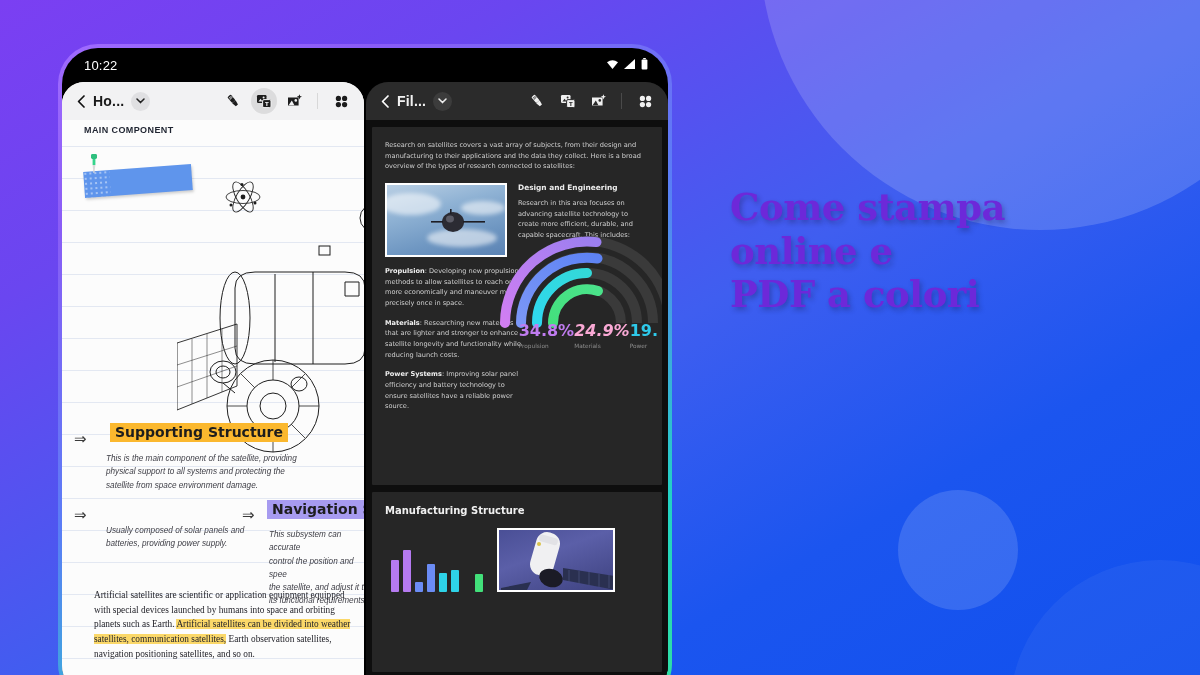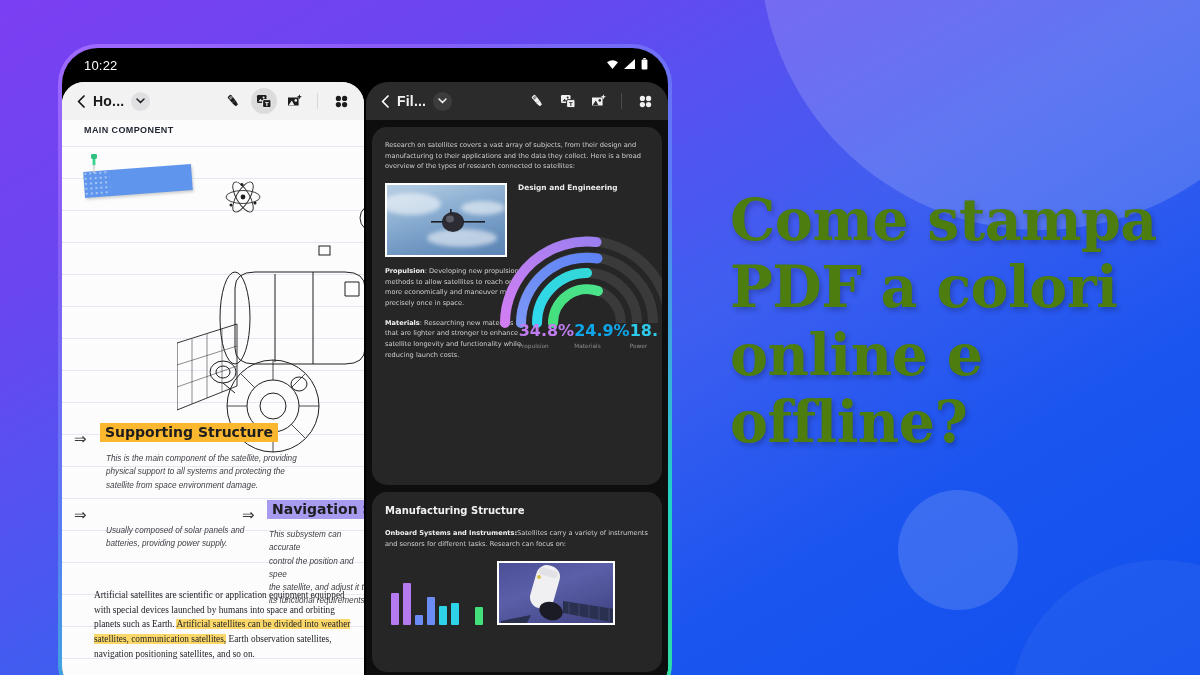--- a/index.html
+++ b/index.html
@@ -144,21 +144,21 @@
   .serif-block {
     position: absolute;
     font-family: "Liberation Serif", serif;
     font-size: 9.3px; line-height: 1.58; color: #23232a;
   }
   .mark-yellow { background: #fbd869; }
 
   
   .doc-dark { flex: 1 1 auto; background: #0e0e0e; padding: 7px 6px 0 6px; overflow: hidden; }
   .card {
-    background: #262626; border-radius: 15px;
+    background: #262626; border-radius: 1px;
     padding: 13px 13px 12px 13px; margin-bottom: 7px;
     position: relative; overflow: hidden;
   }
   .d-body {
     font-family: "DejaVu Sans", sans-serif;
     font-size: 6.6px; line-height: 1.62; color: #cfcfcf;
   }
   .d-h1 {
     font-family: "DejaVu Sans", sans-serif;
     font-size: 10px; font-weight: 700; color: #f0f0f0; margin-bottom: 8px;
@@ -195,22 +195,22 @@
     background: linear-gradient(160deg,#4a4f96 0%,#5b5fa8 40%,#3e4280 100%);
     position: relative; overflow: hidden;
   }
 
   
   .headline {
     position: absolute;
     left: 730px; top: 186px; width: 440px;
     font-family: "DejaVu Serif", serif;
     font-weight: 700;
-    font-size: 57px; line-height: 1.18;
-    color: #4d7c0f;
+    font-size: 37px; line-height: 1.18;
+    color: #6d28d9;
     text-shadow: 2px 3px 5px rgba(20,20,60,0.30);
     letter-spacing: -0.5px;
   }
   .headline span { display: block; }
 </style>
 </head>
 <body>
 
 <div class="blob blob-top-right"></div>
 <div class="blob blob-bottom-right"></div>
@@ -387,21 +387,21 @@
                 </g>
 
                 <rect x="142" y="58" width="11" height="9"></rect>
                 <ellipse cx="122" cy="196" rx="8" ry="7"></ellipse>
                 <path d="M168 94 L182 94 L182 108 L168 108 Z"></path>
               </g>
             </svg>
           </div>
 
           <div class="arrow" style="left:12px; top:310px;">⇒</div>
-          <div class="hl-head hl-orange" style="left:38px; top:303px;">Supporting Structure</div>
+          <div class="hl-head hl-orange" style="left:48px; top:303px;">Supporting Structure</div>
 
           <div class="hand" style="left:44px; top:332px; width:215px;">
             <span>This is the main component of the satellite, providing</span><br>
             <span>physical support to all systems and protecting the</span><br>
             <span>satellite from space environment damage.</span>
           </div>
 
           <div class="arrow" style="left:12px; top:386px;">⇒</div>
           <div class="hand" style="left:44px; top:404px; width:170px;">
             <span>Usually composed of solar panels and</span><br>
@@ -496,31 +496,35 @@
                     <ellipse cx="22" cy="13" rx="11" ry="10" fill="#2b2b33"></ellipse>
                     <ellipse cx="19" cy="10" rx="4" ry="3.4" fill="#5b5b66"></ellipse>
                     <rect x="32" y="12" width="22" height="1.6" fill="#1d1d24"></rect>
                     <rect x="0" y="12" width="12" height="1.6" fill="#1d1d24"></rect>
                     <rect x="19" y="0" width="1.6" height="5" fill="#1d1d24"></rect>
                   </svg>
                 </div>
               </div>
               <div class="col">
                 <div class="d-h2">Design and Engineering</div>
+                <div class="d-body">Research in this area focuses on advancing satellite technology to create more efficient, durable, and capable spacecraft. This includes:</div>
               </div>
             </div>
 
             <div class="d-body para-tight" style="width:138px;">
               <span class="d-lead">Propulsion</span><span>: Developing new propulsion methods to allow satellites to reach orbit more economically and maneuver more precisely once in space.</span>
             </div>
 
             <div class="d-body para-tight" style="width:138px;">
               <span class="d-lead">Materials</span><span>: Researching new materials that are lighter and stronger to enhance satellite longevity and functionality while reducing launch costs.</span>
             </div>
 
+            <div class="d-body para-tight" style="width:138px;">
+              <span class="d-lead">Power Systems</span><span>: Improving solar panel efficiency and battery technology to ensure satellites have a reliable power source.</span>
+            </div>
 
             <div class="gauge-wrap">
               <svg width="190" height="115" viewBox="0 0 190 115">
                 <defs>
                   <linearGradient id="gp" x1="0" y1="1" x2="1" y2="0">
                     <stop offset="0%" stop-color="#d17ef2"></stop>
                       <stop offset="100%" stop-color="#9b7ff0"></stop>
                   </linearGradient>
                   <linearGradient id="gb" x1="0" y1="1" x2="1" y2="0">
                     <stop offset="0%" stop-color="#7b97f7"></stop>
@@ -549,35 +553,32 @@
                 </g>
               </svg>
             </div>
 
             <div class="stats">
               <div>
                 <div class="stat-val" style="color:#c07cf0;">34.8%</div>
                 <div class="stat-lbl">Propulsion</div>
               </div>
               <div>
-                <div class="stat-val" style="color:#0ea5e9;">24.9%</div>
+                <div class="stat-val" style="color:#f9a8d4;font-style:italic;">24.9%</div>
                 <div class="stat-lbl">Materials</div>
               </div>
               <div>
-                <div class="stat-val" style="color:#2ec9ea;">18.</div>
+                <div class="stat-val" style="color:#2ec9ea;">19.</div>
                 <div class="stat-lbl">Power</div>
               </div>
             </div>
           </div>
 
           <div class="card" style="height:180px;">
             <div class="d-h1">Manufacturing Structure</div>
-            <div class="d-body" style="margin-top:12px;">
-              <span class="d-lead">Onboard Systems and Instruments:</span><span>Satellites carry a variety of instruments and sensors for different tasks. Research can focus on:</span>
-            </div>
 
             <div class="bottom-row">
               <div class="bars">
                 <div class="bar" style="height:32px; background:#b57af0;"></div>
                 <div class="bar" style="height:42px; background:#b57af0;"></div>
                 <div class="bar" style="height:10px; background:#6b8cf5;"></div>
                 <div class="bar" style="height:28px; background:#6b8cf5;"></div>
                 <div class="bar" style="height:19px; background:#2ed3e8;"></div>
                 <div class="bar" style="height:22px; background:#2ed3e8;"></div>
                 <div class="bar gap"></div>
@@ -608,16 +609,15 @@
           </div>
 
         </div>
       </div>
     </div>
   </div>
 </div>
 
 <div class="headline">
   <span>Come stampa</span>
+  <span>online e</span>
   <span>PDF a colori</span>
-  <span>online e</span>
-  <span>offline?</span>
 </div>
 
 </body></html>

